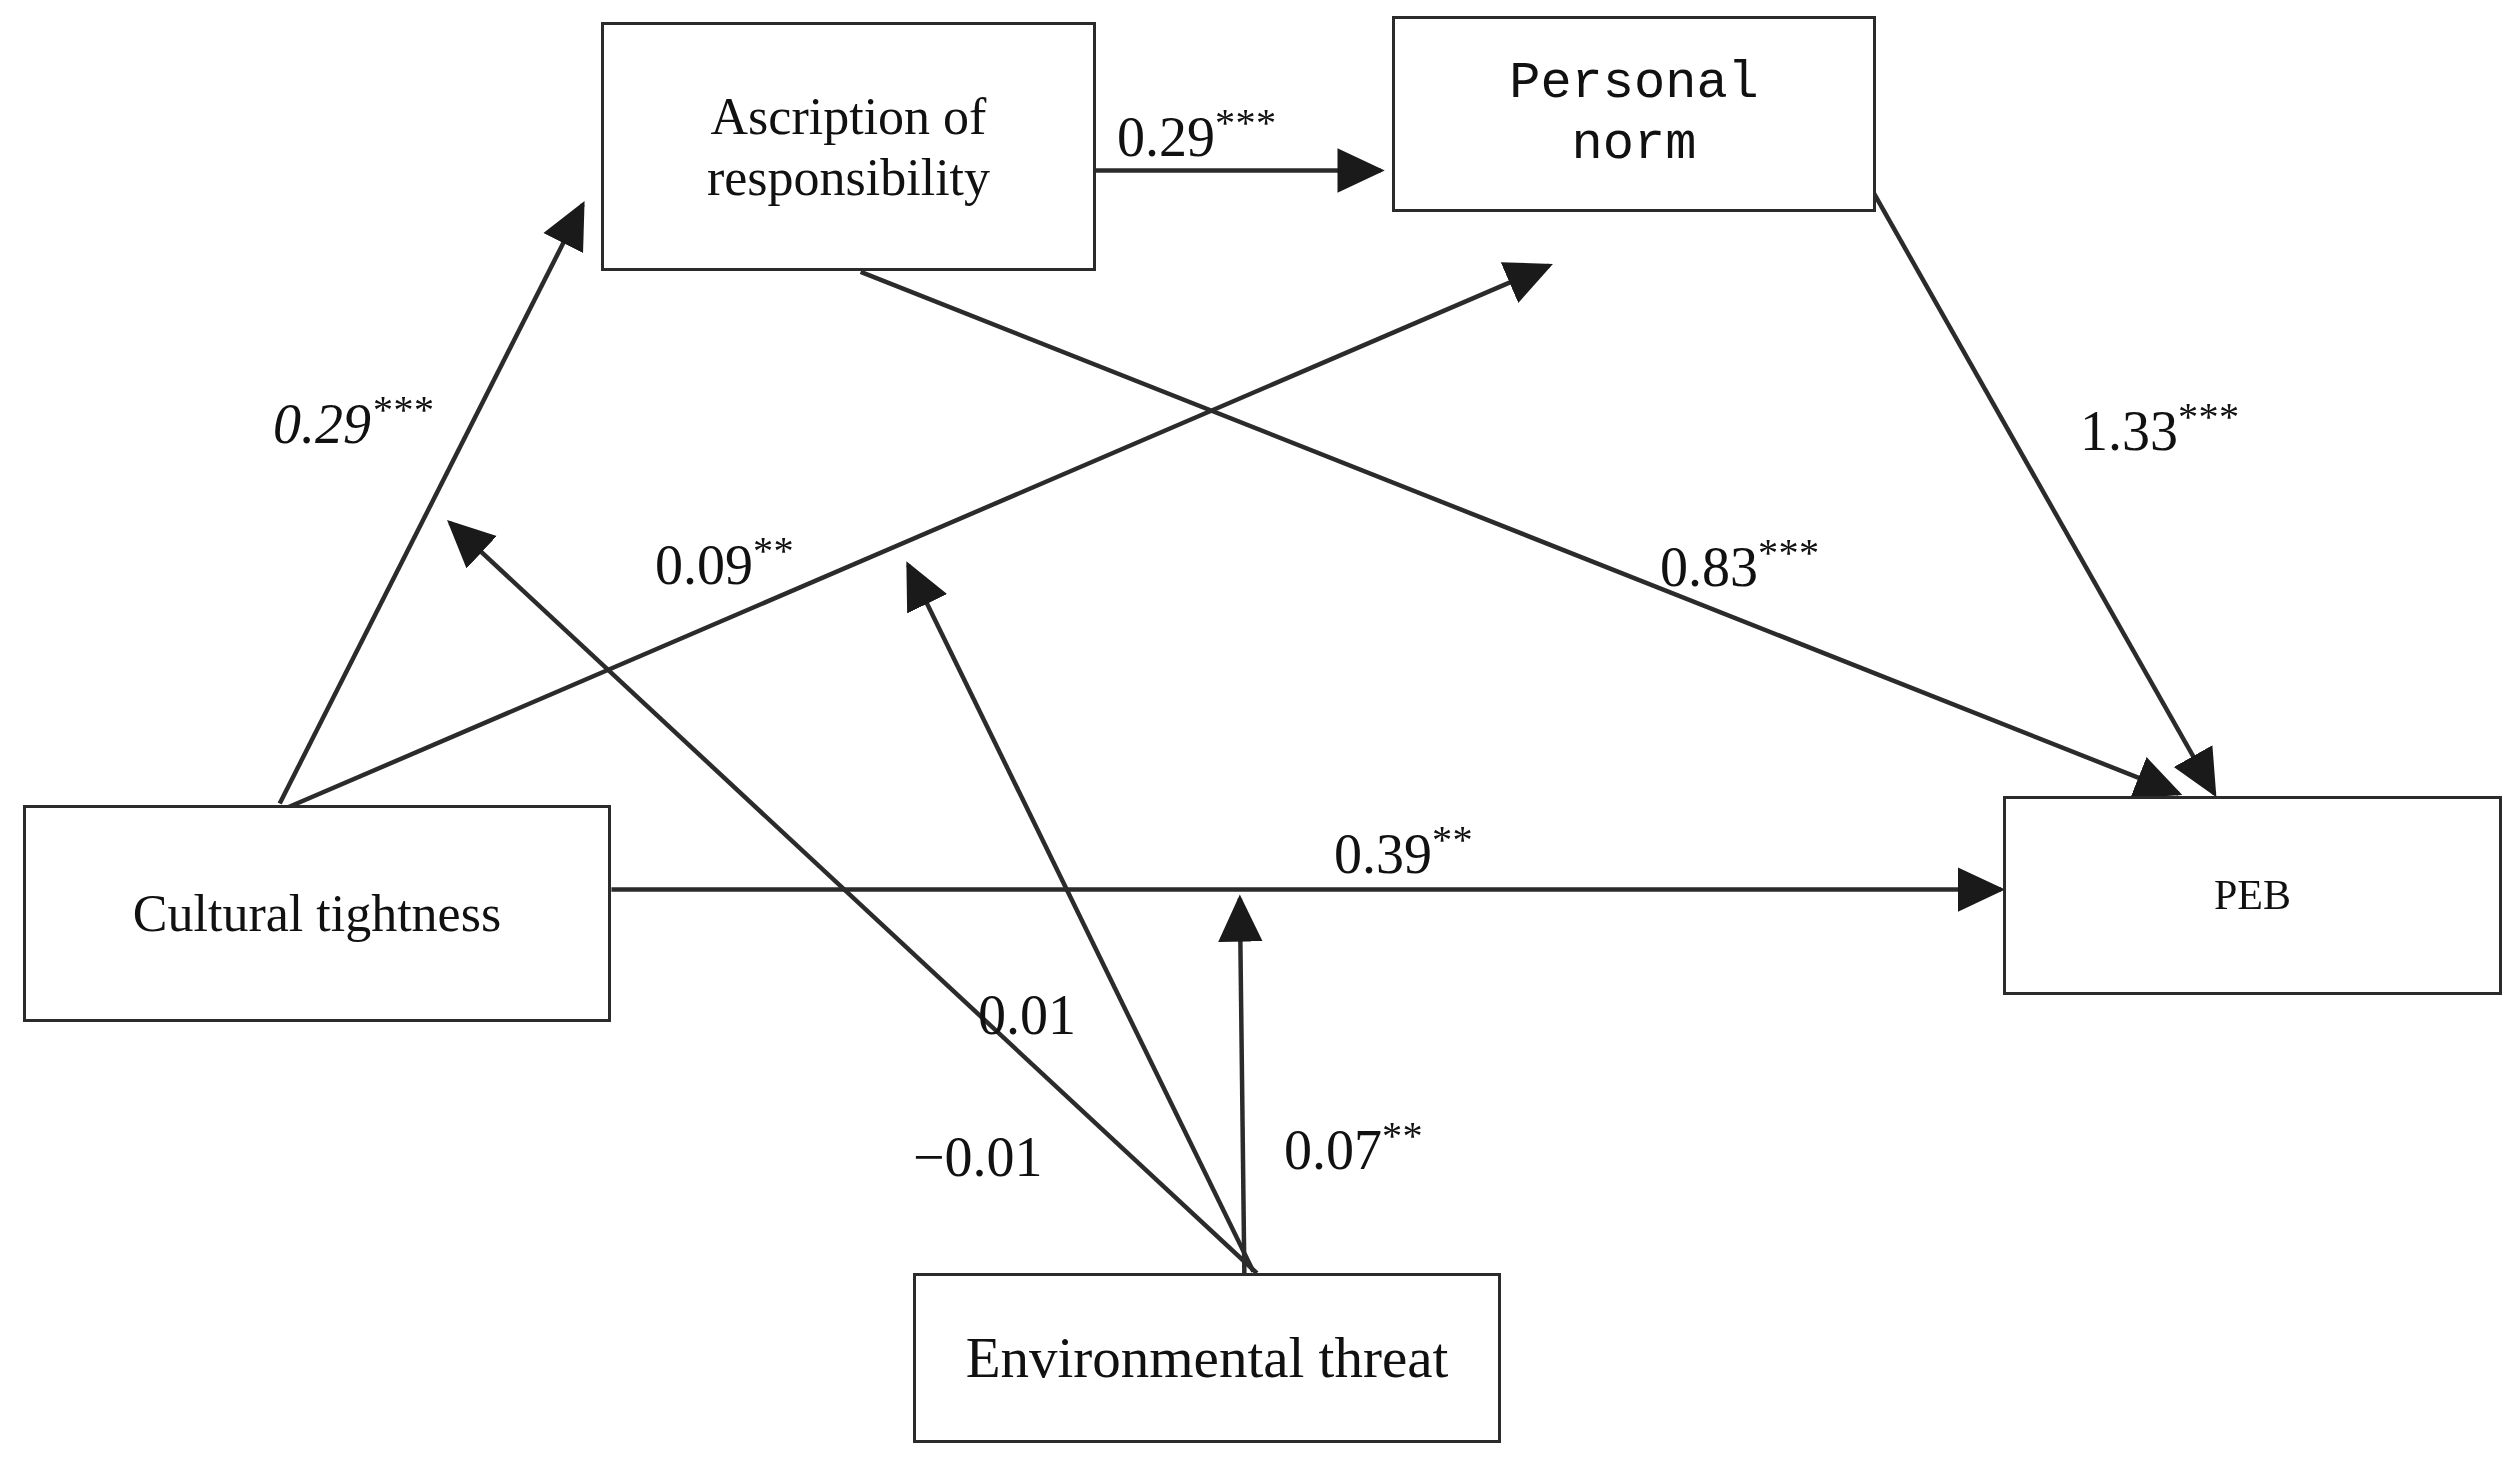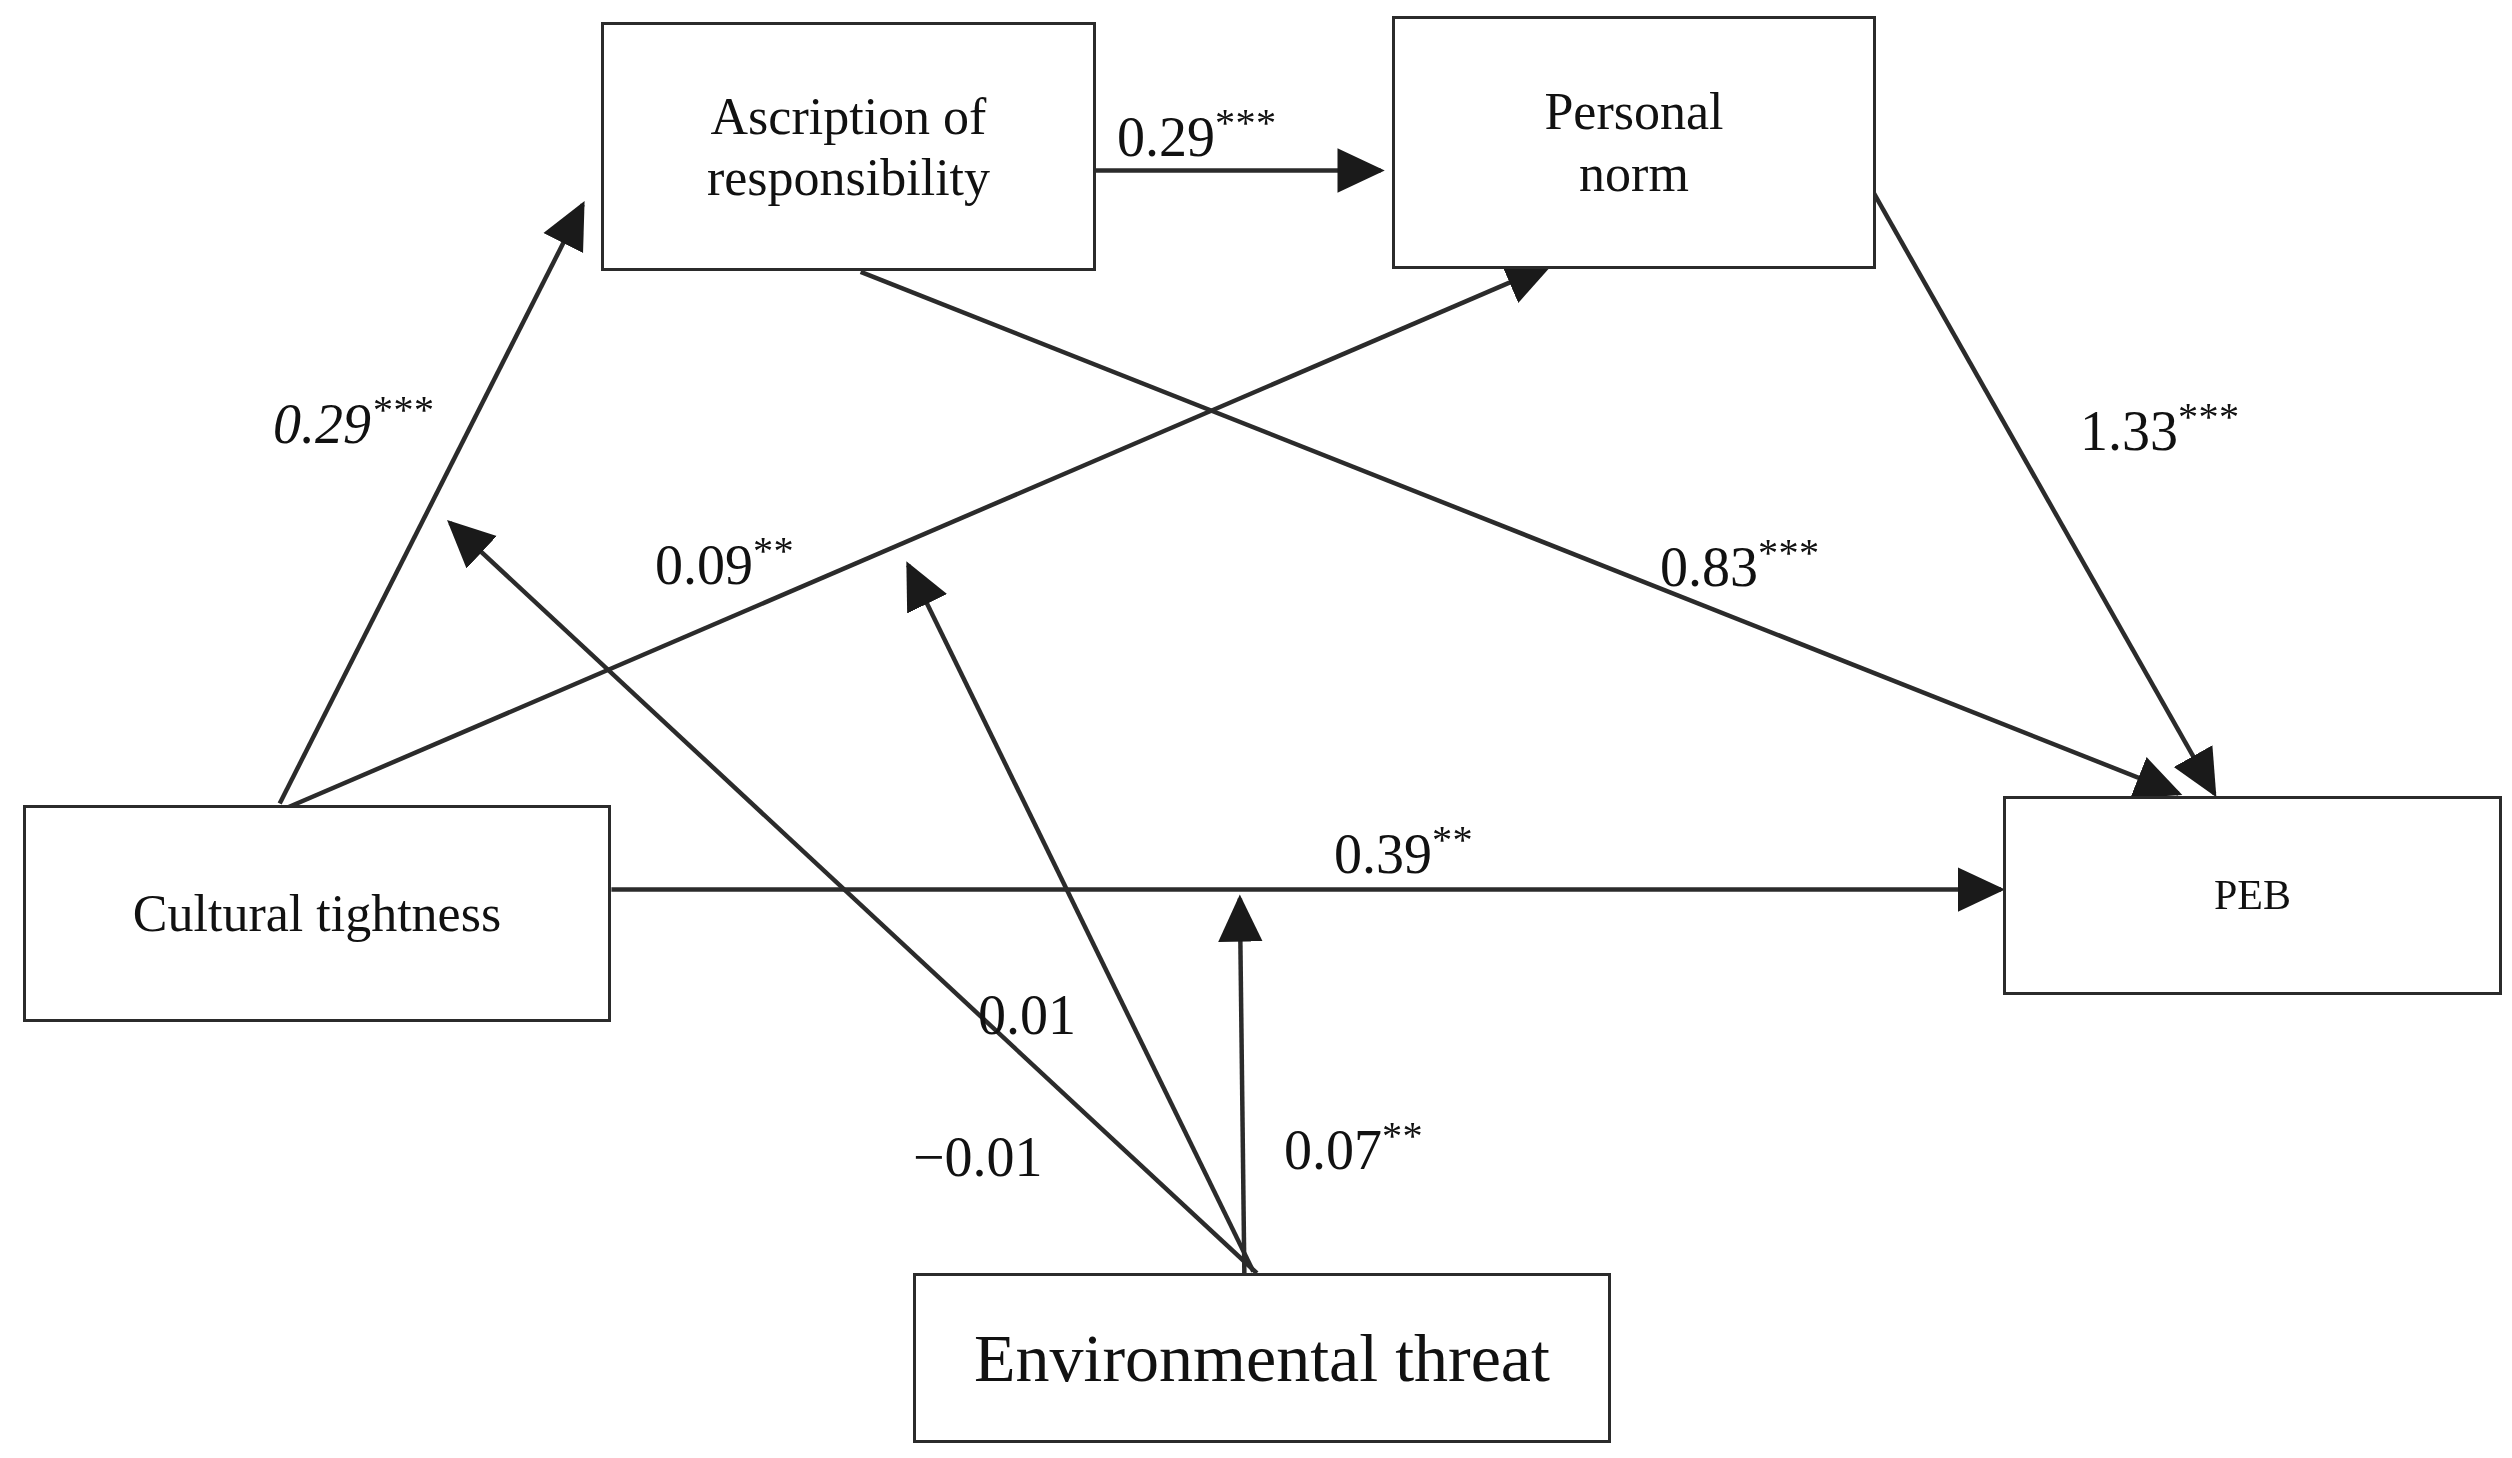--- a/index.html
+++ b/index.html
@@ -59,33 +59,33 @@
 
     <line x1="1402" y1="1420" x2="502" y2="583" stroke="#2b2b2b" stroke-width="5" marker-end="url(#arrow)"></line>
 
     <line x1="1388" y1="1420" x2="1383" y2="1002" stroke="#2b2b2b" stroke-width="5" marker-end="url(#arrow)"></line>
   </svg>
 
   <div class="node-box" style="left:601px; top:22.4px; width:495px; height:249px; font-size:52px;text-align:center;">
     <span class="node-label"><span>Ascription of</span><br><span>responsibility</span></span>
   </div>
 
-  <div class="node-box" style="left:1392px; top:16px; width:484px; height:253px; font-size:52px;">
+  <div class="node-box" style="left:1392px; top:16px; width:484px; height:196px; font-size:52px;font-family:Liberation Mono, monospace;">
     <span class="node-label"><span>Personal</span><br><span>norm</span></span>
   </div>
 
   <div class="node-box" style="left:23px; top:805px; width:588px; height:217px; font-size:52px;">
     <span class="node-label">Cultural tightness</span>
   </div>
 
   <div class="node-box" style="left:2003px; top:796px; width:499px; height:199px; font-size:42px;">
     <span class="node-label">PEB</span>
   </div>
 
-  <div class="node-box" style="left:913px; top:1273px; width:698px; height:170px; font-size:68px;">
+  <div class="node-box" style="left:913px; top:1273px; width:588px; height:170px; font-size:57px;">
     <span class="node-label">Environmental threat</span>
   </div>
 
   <div class="edge-label" style="left:1117px; top:99px; font-size:56px;">
     <span>0.29</span><span class="stars">***</span>
   </div>
 
   <div class="edge-label" style="left:273px; top:386px; font-size:56px;font-style:italic;">
     <span>0.29</span><span class="stars">***</span>
   </div>

